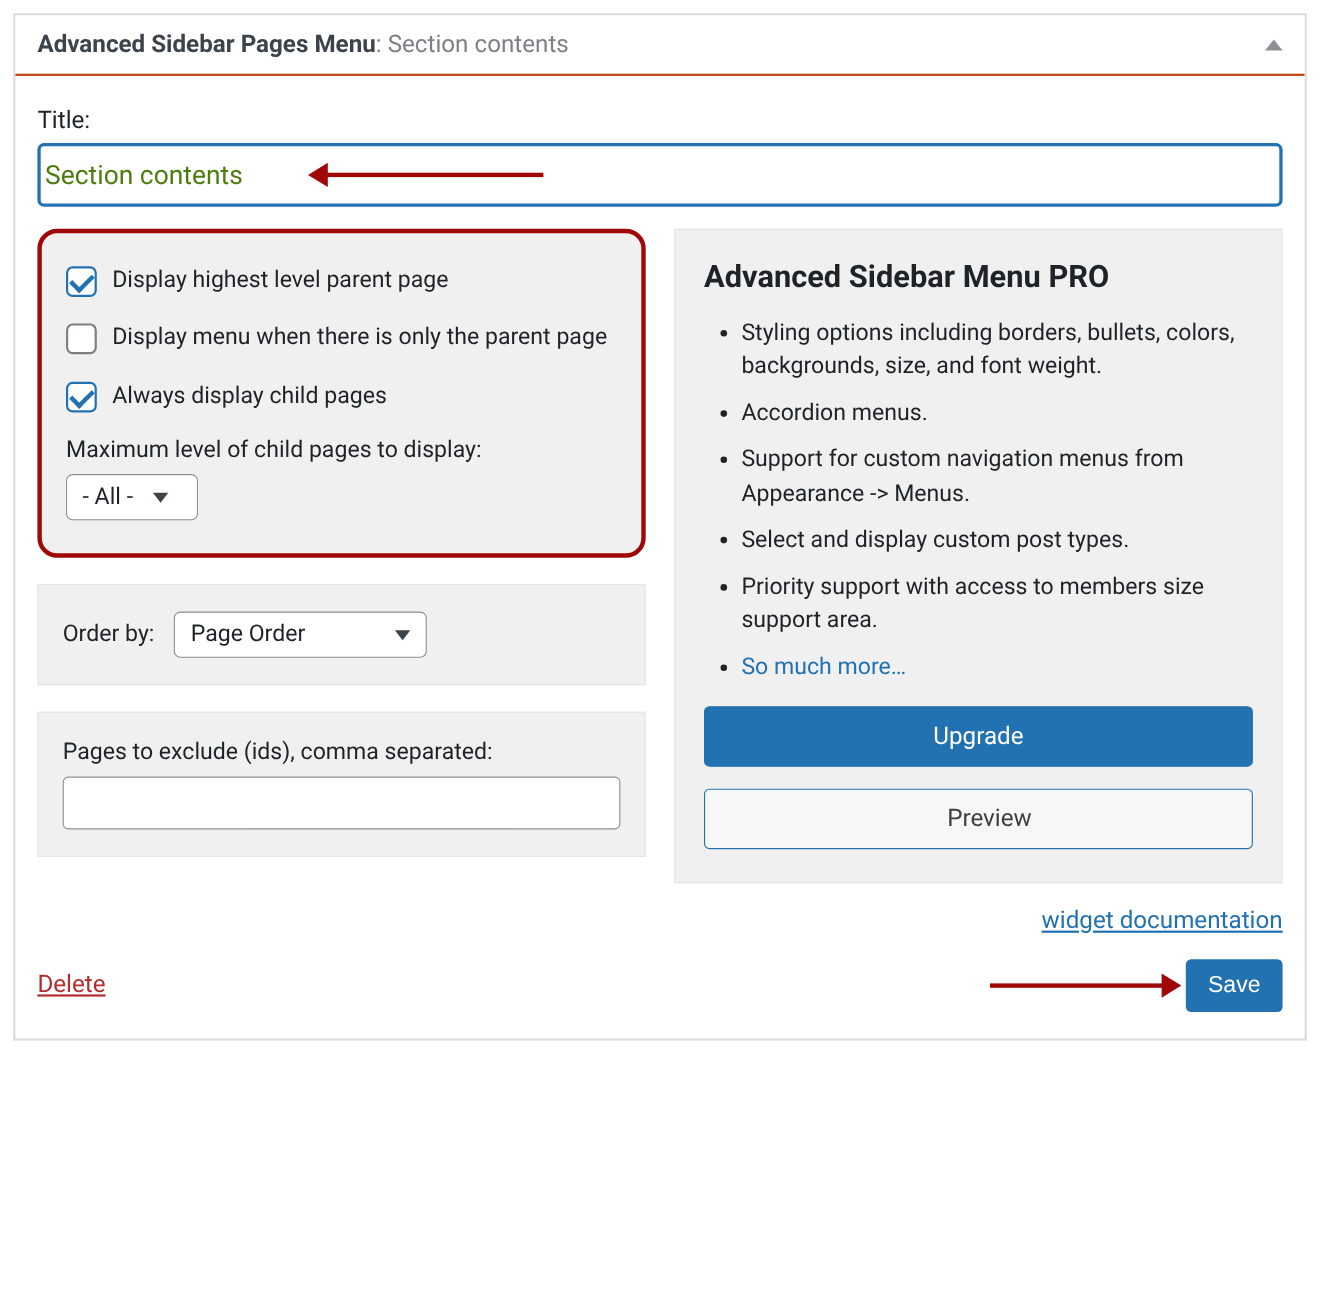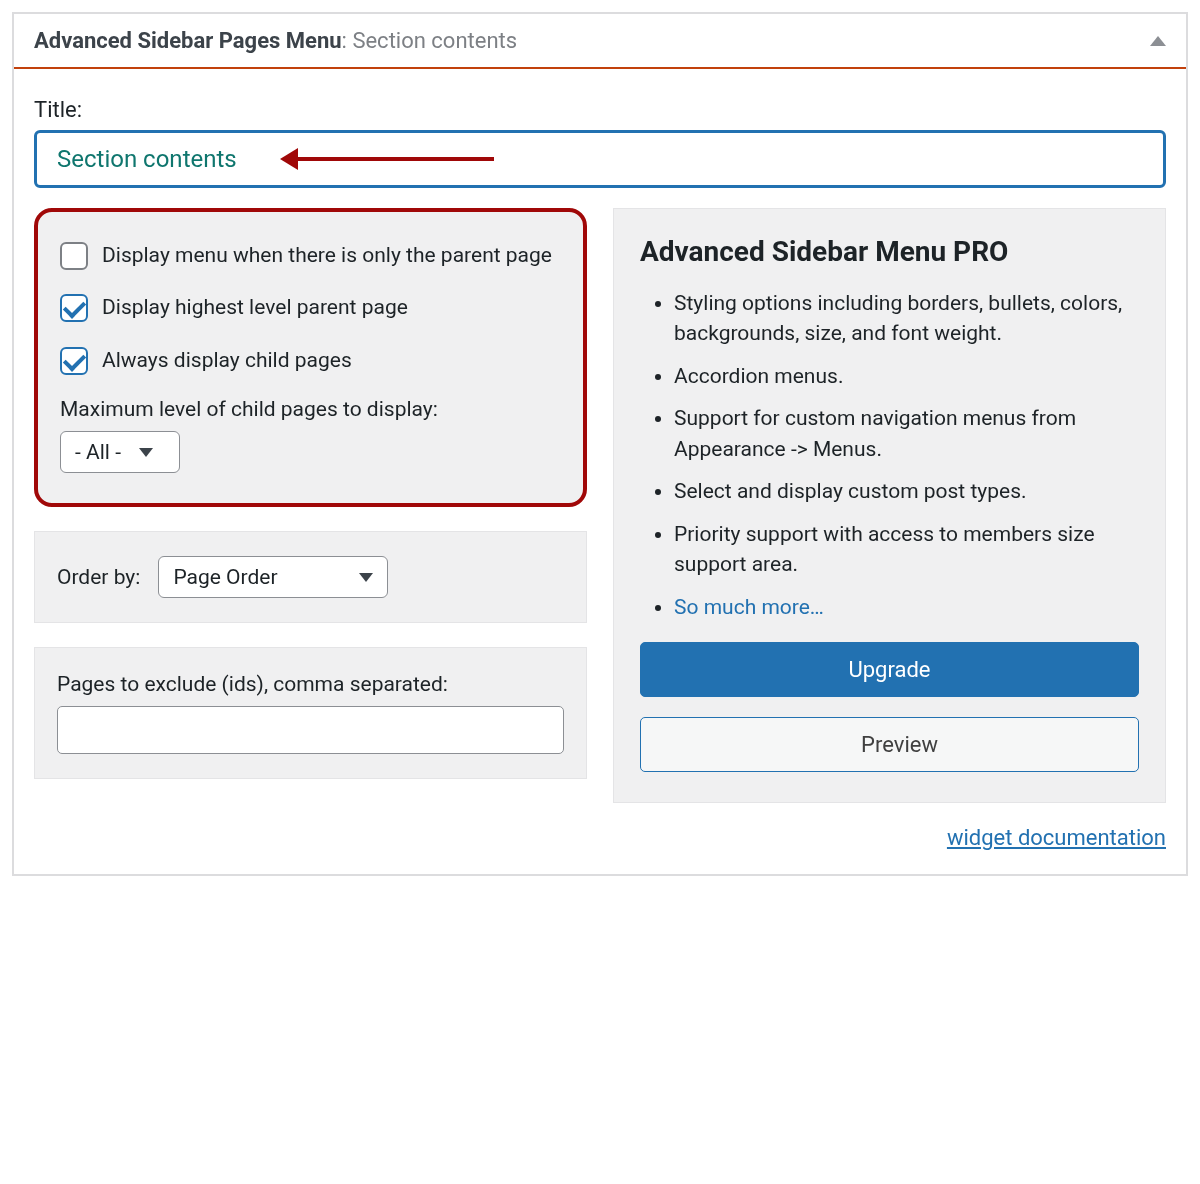--- a/index.html
+++ b/index.html
@@ -33,26 +33,26 @@
     width: 0; height: 0;
     border-left: 8px solid transparent;
     border-right: 8px solid transparent;
     border-bottom: 10px solid #8c8f94;
   }
   .widget-body { padding: 14px 20px 24px 20px; }
   .title-label { display:block; margin: 14px 0 8px 0; font-size: 22px; }
   .title-input {
     width: 100%;
     font-size: 24px;
-    padding: 12px 20px;
+    padding: 12px 4px;
     border: 3px solid #2271b1;
     border-radius: 6px;
     outline: none;
     font-family: inherit;
-    color: #0f766e;
+    color: #4d7c0f;
     background: #fff;
   }
   .title-row { position: relative; }
   .arrow-to-title {
     position: absolute;
     top: 50%;
     transform: translateY(-50%);
     left: 260px;
     height: 4px;
     width: 200px;
@@ -232,26 +232,26 @@
       <input class="title-input" type="text" value="Section contents" style="">
       <div class="arrow-to-title"></div>
     </div>
 
     <div class="columns">
 
       <div class="col-left">
 
         <div class="section-box section-highlight">
           <div class="check-row">
+            <div class="checkbox checked"></div>
+            <span>Display highest level parent page</span>
+          </div>
+          <div class="check-row">
             <div class="checkbox"></div>
             <span>Display menu when there is only the parent page</span>
-          </div>
-          <div class="check-row">
-            <div class="checkbox checked"></div>
-            <span>Display highest level parent page</span>
           </div>
           <div class="check-row">
             <div class="checkbox checked"></div>
             <span>Always display child pages</span>
           </div>
           <label class="field-label">Maximum level of child pages to display:</label>
           <div class="select">
             <span>- All -</span>
             <span class="chev"></span>
           </div>
@@ -289,15 +289,22 @@
           <div class="btn btn-secondary">Preview</div>
         </div>
       </div>
 
     </div>
 
     <div class="footer">
       <span class="doc-link">widget documentation</span>
     </div>
 
+    <div class="footer-row">
+      <span class="delete-link">Delete</span>
+      <div class="save-group">
+        <div class="arrow-to-save"></div>
+        <button class="save-btn">Save</button>
+      </div>
+    </div>
 
   </div>
 </div>
 
 </body></html>

